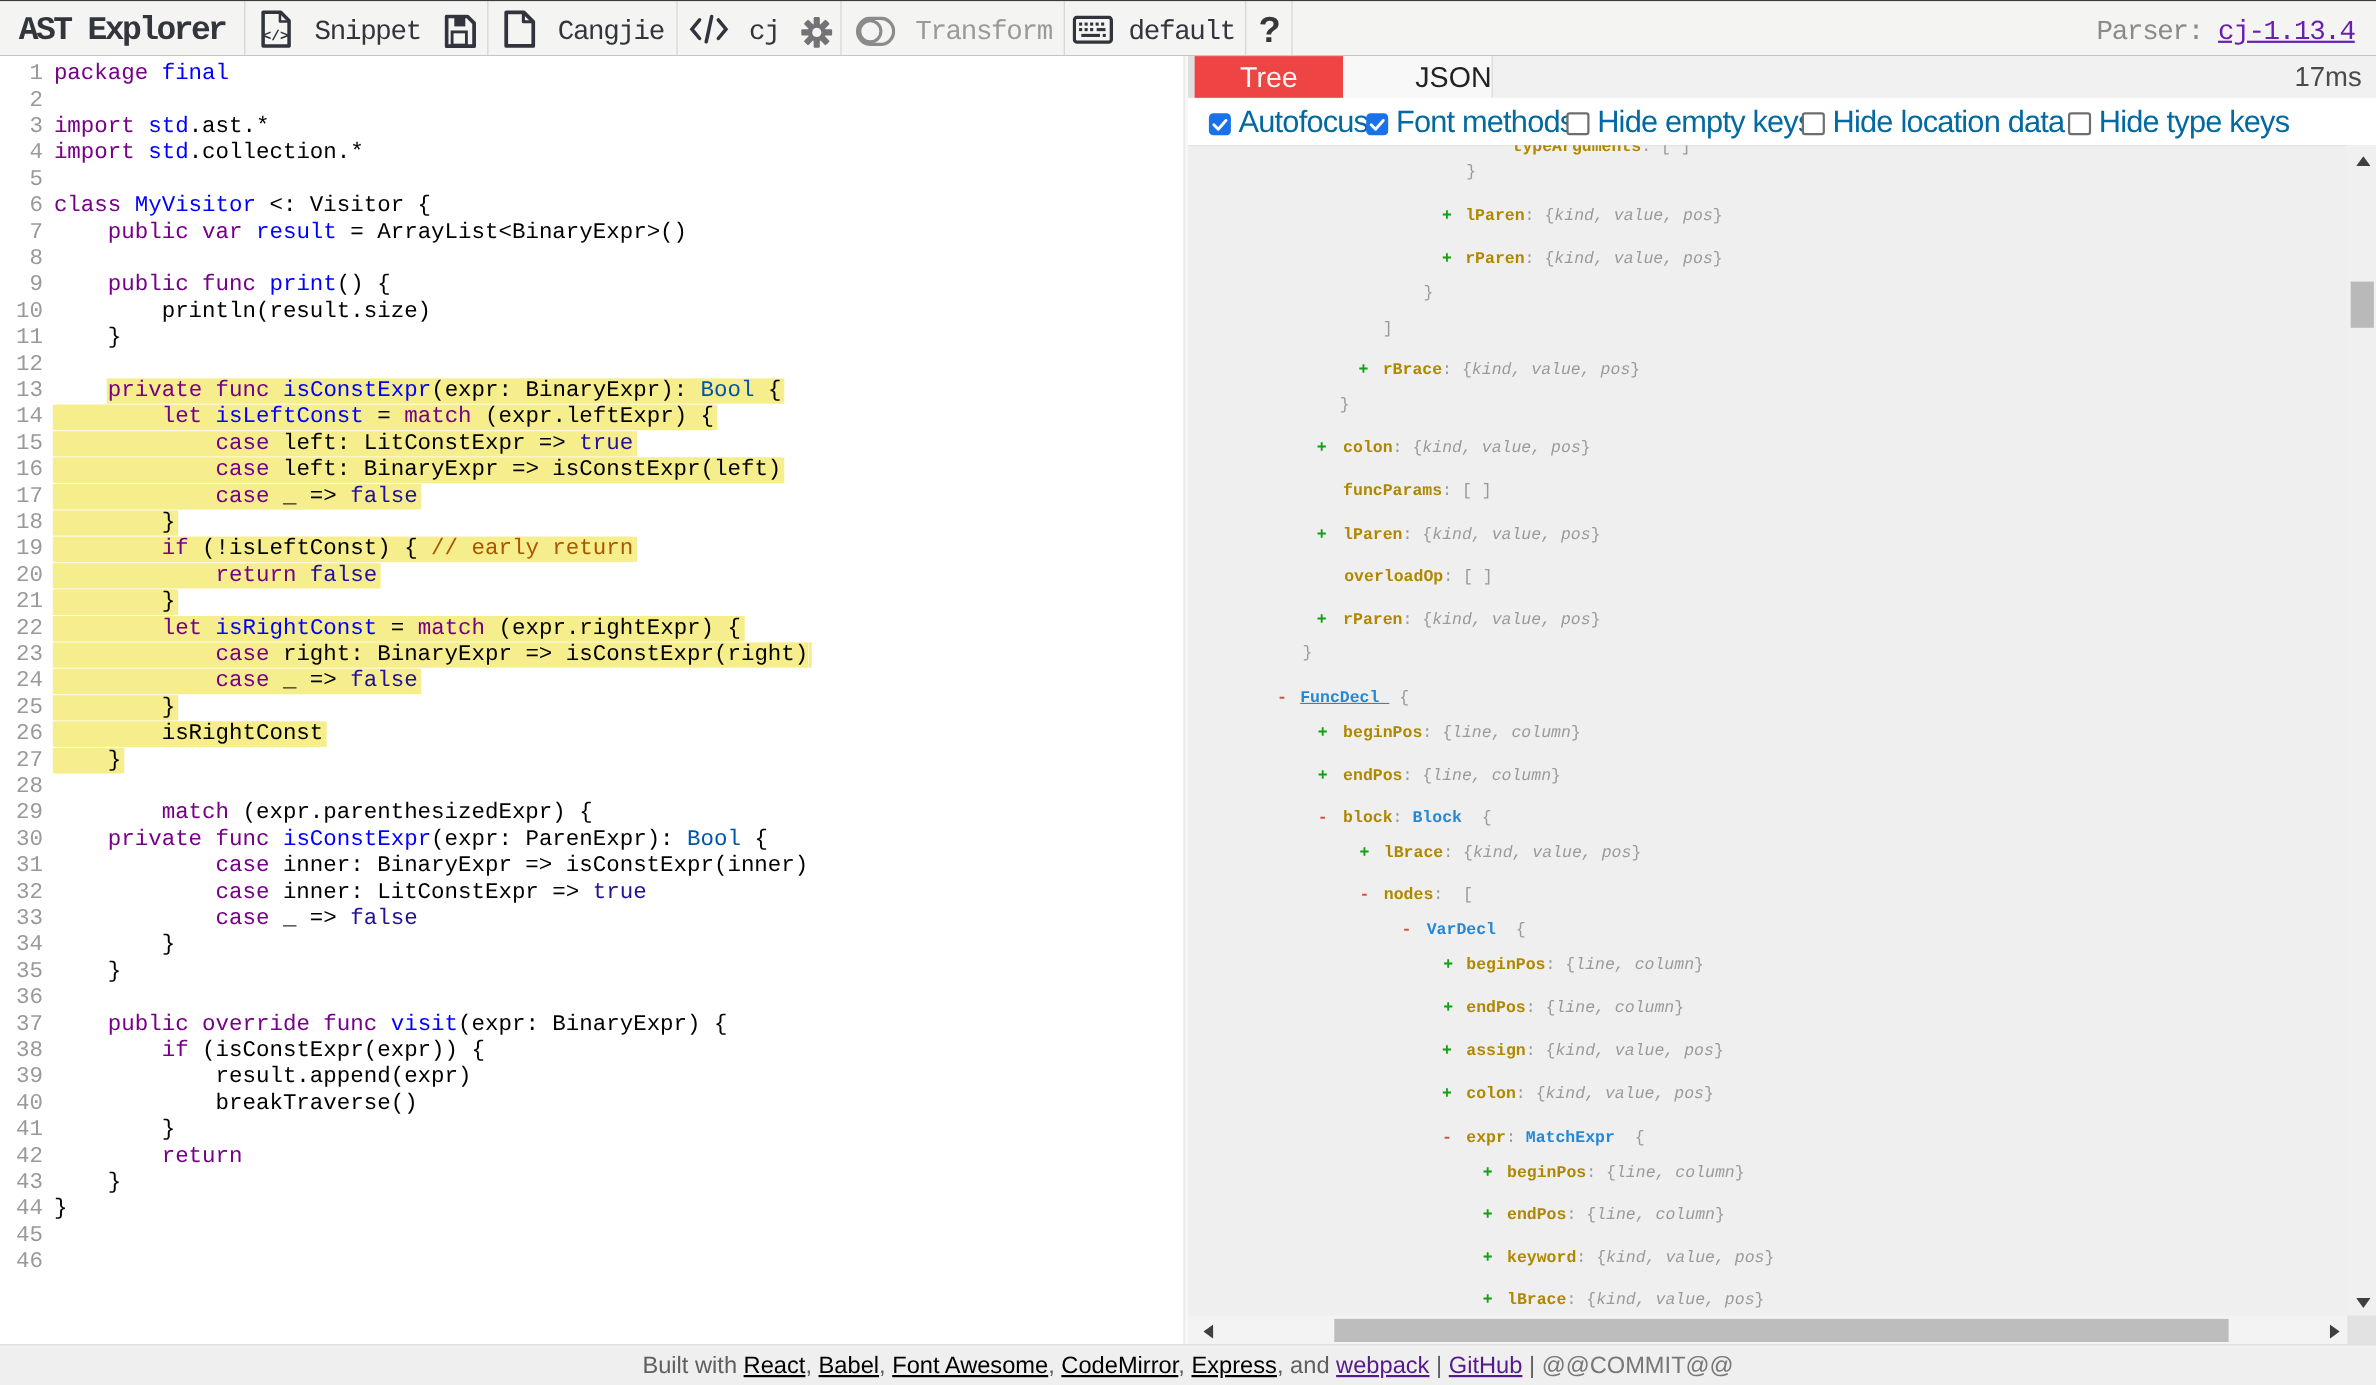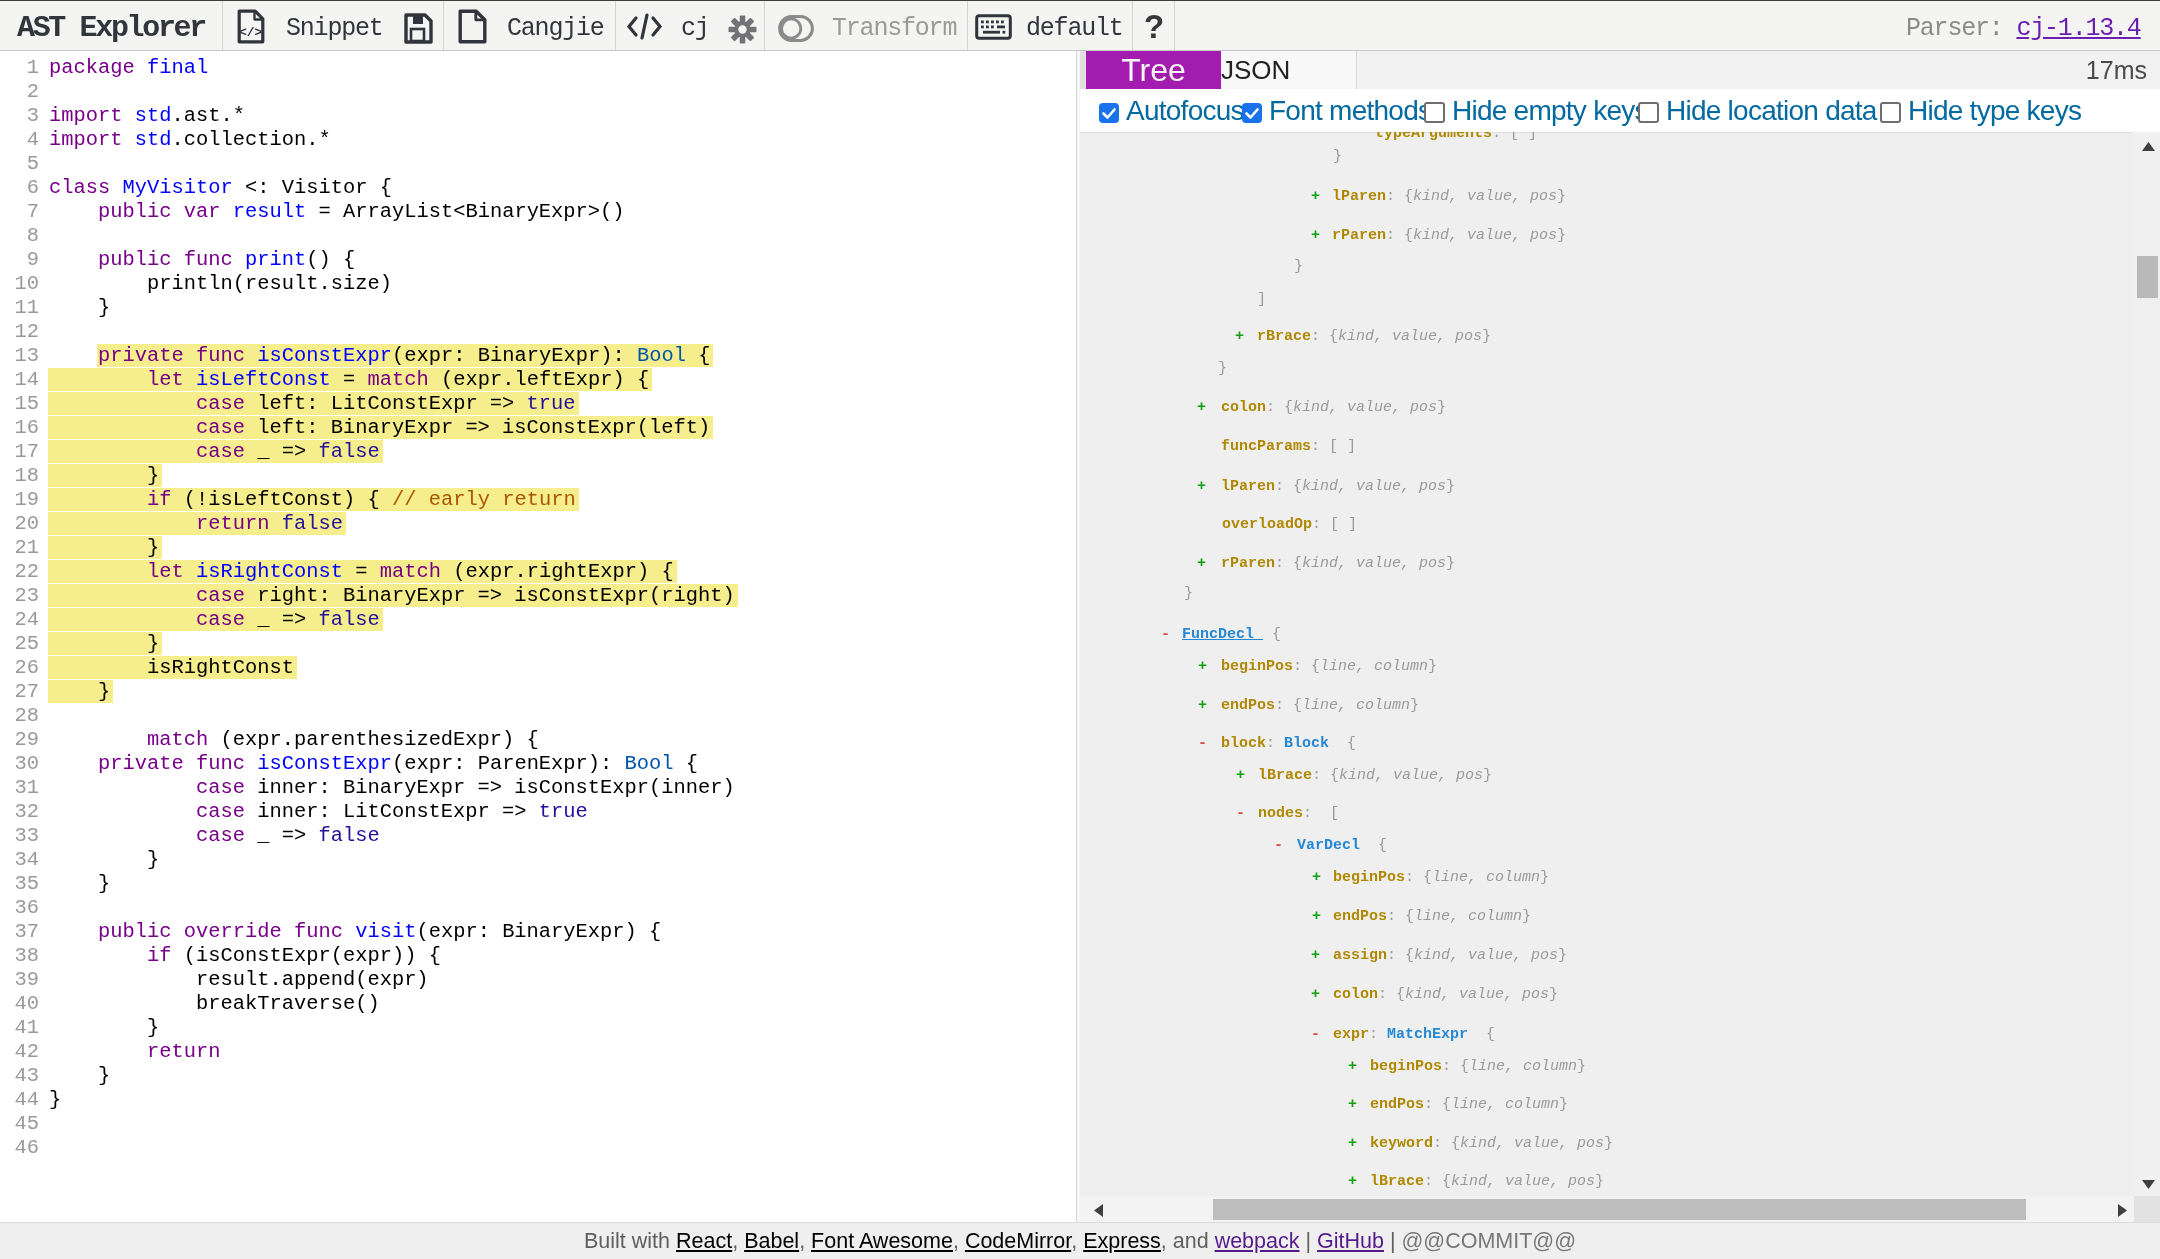--- a/index.html
+++ b/index.html
@@ -16,22 +16,22 @@
 #editor .gut{position:absolute;left:0;top:5px;width:39px;text-align:right;color:#999}
 #editor .codecol{position:absolute;left:49px;top:5px}
 .cl,.gl{height:24px;line-height:24px;font-family:"Liberation Mono",monospace;font-size:20.42px;white-space:pre}
 .k{color:#708} .d{color:#00f} .t{color:#05a} .a{color:#219} .c{color:#a50}
 .hl{background:#f6ee8d;box-shadow:3px 0 0 #f6ee8d,-1px 0 0 #f6ee8d}
 #divider{position:absolute;left:1076px;top:51px;width:1px;height:1171px;background:#d8d8d8}
 #dstrip{position:absolute;left:1077px;top:51px;width:3px;height:1171px;background:#f7f7f7}
 #rpanel{position:absolute;left:1080px;top:51px;width:1080px;height:1171px;background:#efefef}
 #tabbar{position:absolute;left:0;top:0;width:1080px;height:38px;background:#f1f1f1}
 #tgap{position:absolute;left:0;top:0;width:6px;height:38px;background:#e0e0e0}
-#tabtree{position:absolute;left:6px;top:0;width:135px;height:38px;background:#a21caf;color:#f5f5f5;text-align:center;line-height:38px;font-size:32px}
-#tabjson{position:absolute;left:141px;top:0;width:135px;height:38px;background:#f8f8f8;border-right:1px solid #d8d8d8;color:#222;text-align:left;line-height:38px;font-size:26px}
+#tabtree{position:absolute;left:6px;top:0;width:135px;height:38px;background:#ef4444;color:#f5f5f5;text-align:center;line-height:38px;font-size:26px}
+#tabjson{position:absolute;left:141px;top:0;width:135px;height:38px;background:#f8f8f8;border-right:1px solid #d8d8d8;color:#222;text-align:right;line-height:38px;font-size:26px}
 #ms{position:absolute;right:13px;top:0;line-height:38px;font-size:25px;color:#4a4a4a}
 #cbar{position:absolute;left:0;top:38px;width:1080px;height:43px;background:#fff;border-bottom:1px solid #ddd}
 .cbi{position:absolute;top:0;height:43px;line-height:43px;white-space:nowrap}
 .cbx{display:inline-block;width:20px;height:20px;vertical-align:-3px}
 .cbx.on{background:#1a72ea;border-radius:4px}
 .cbx.on svg{display:block}
 .cbx.off{background:#fff;border:2px solid #6e6e6e;border-radius:3px;width:17px;height:17px}
 .cbl{margin-left:7px;font-size:28px;letter-spacing:-0.75px;color:#0369a1}
 #tree{position:absolute;left:0;top:81px;width:1080px;height:1064px;overflow:hidden;font-family:"Liberation Mono",monospace;font-size:15px}
 #tree .tr,#tree .mk{position:absolute;height:24px;line-height:24px;white-space:pre}

